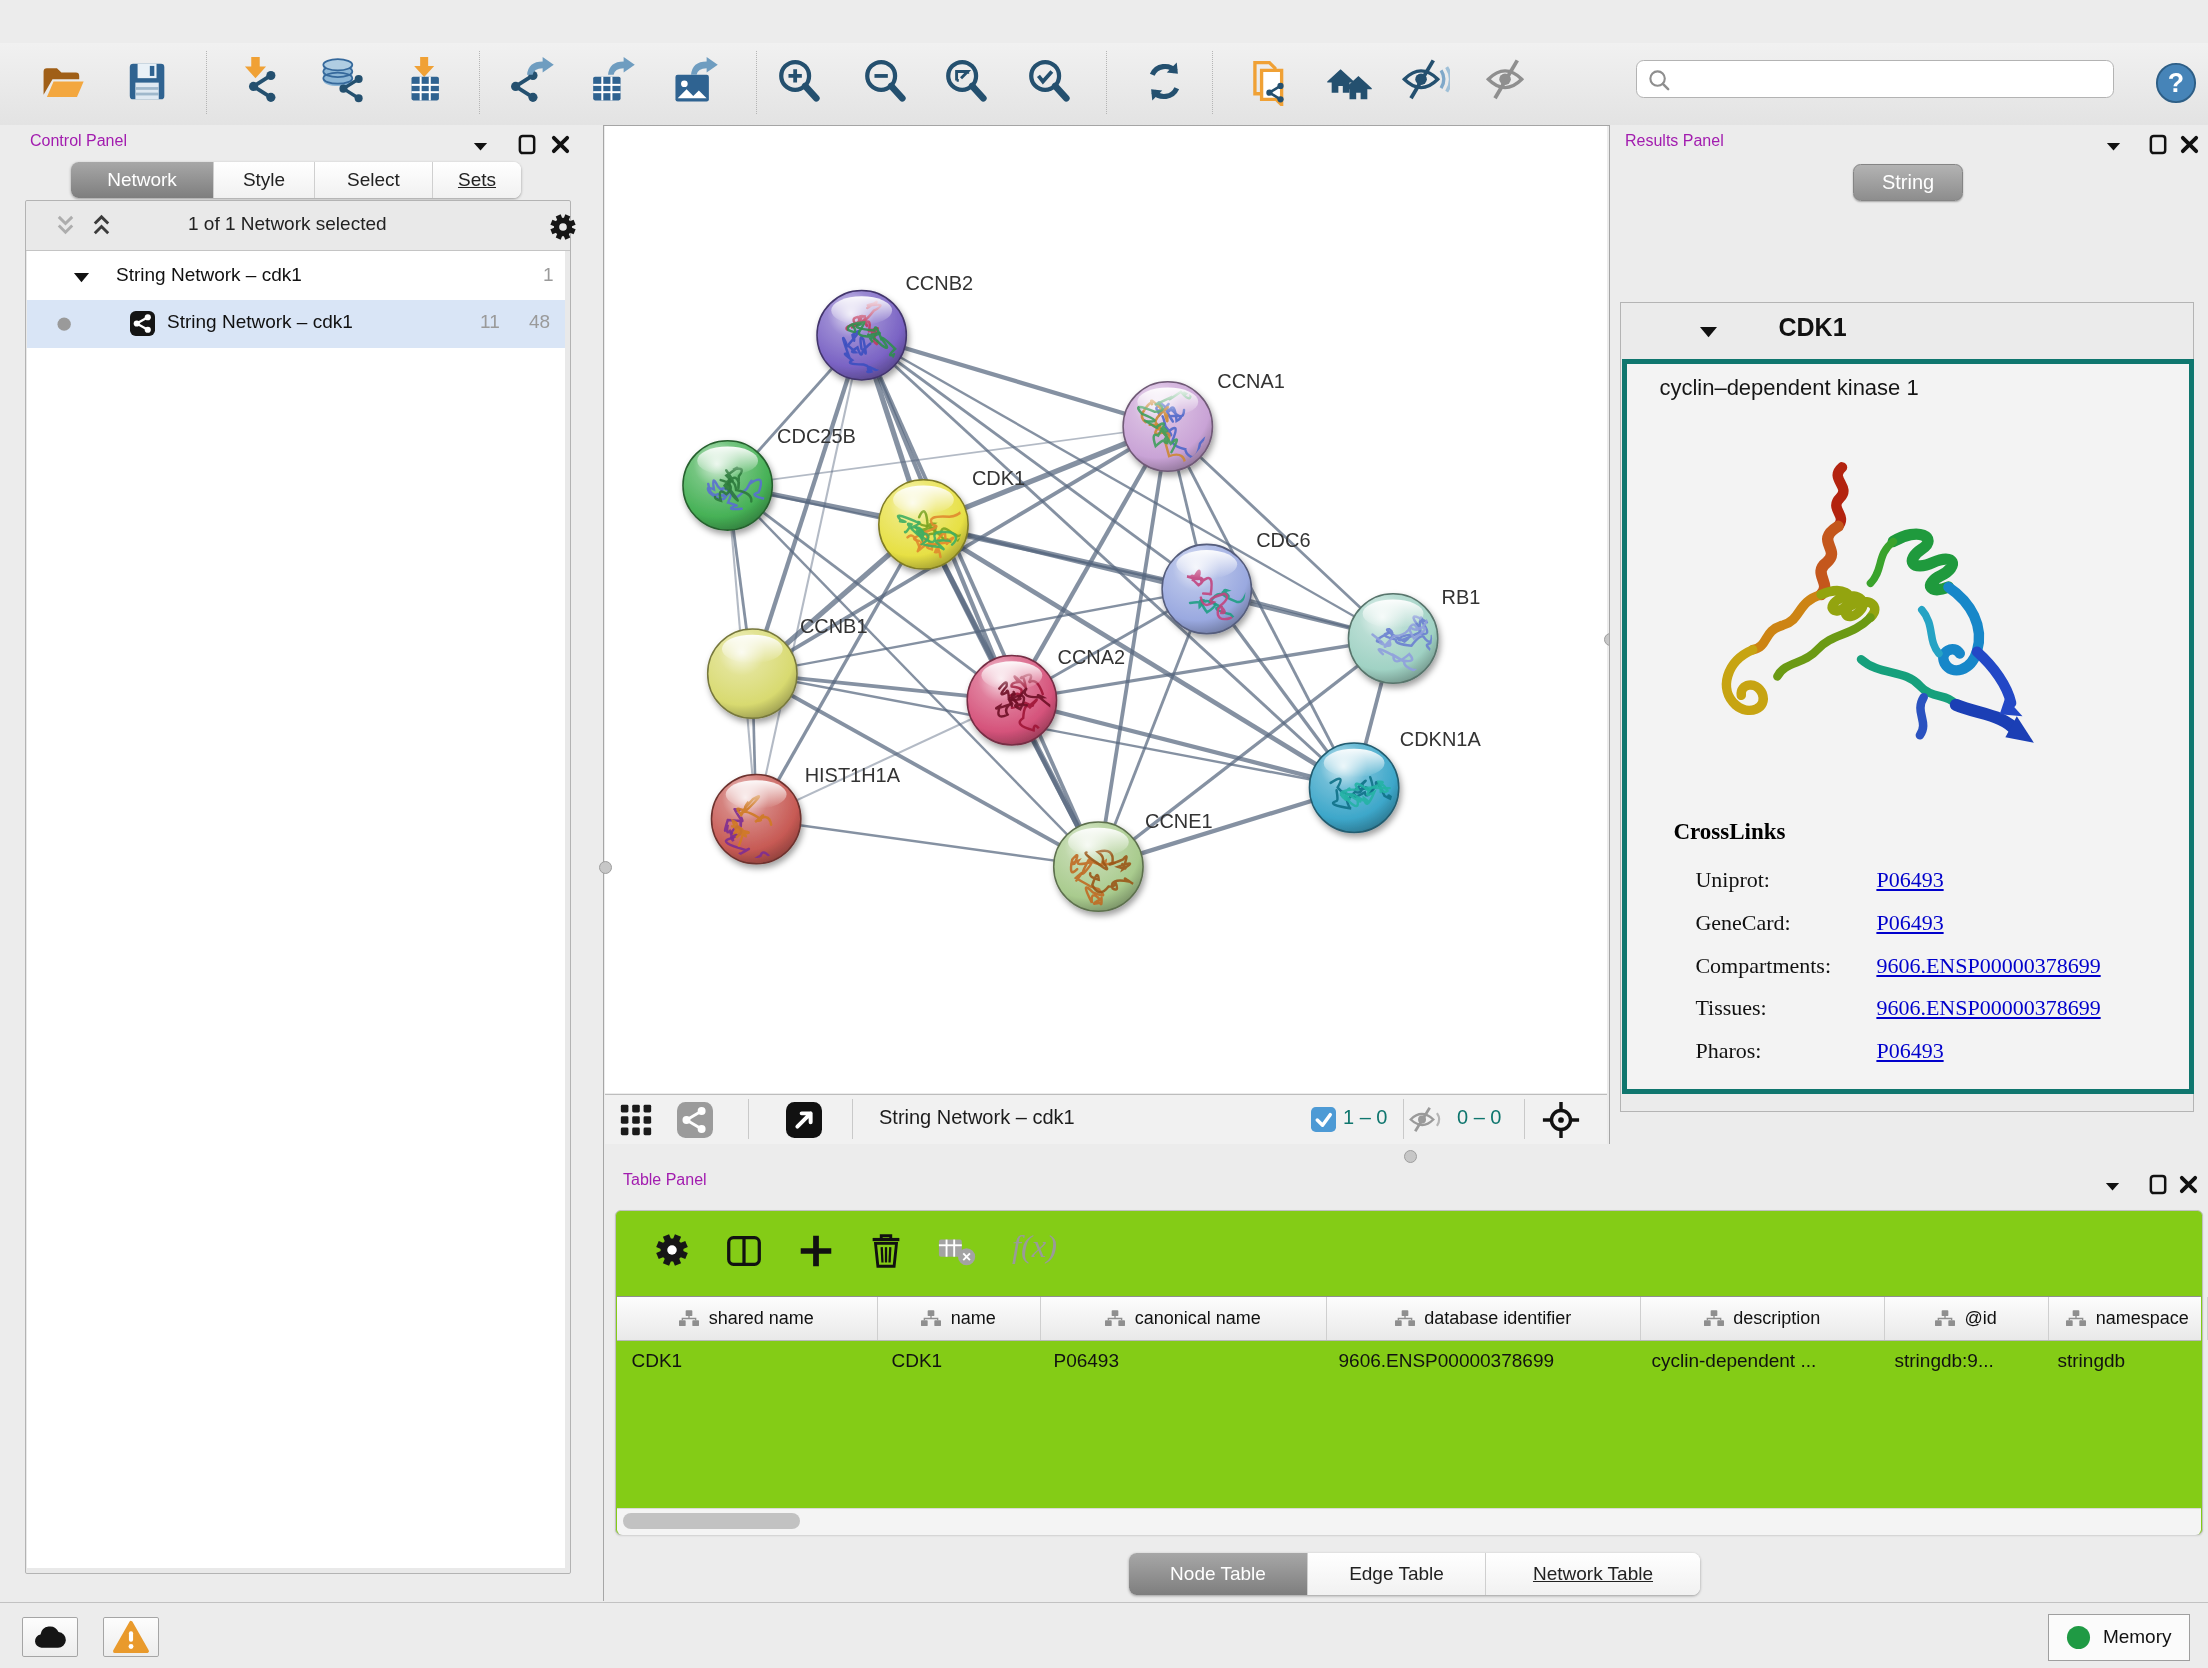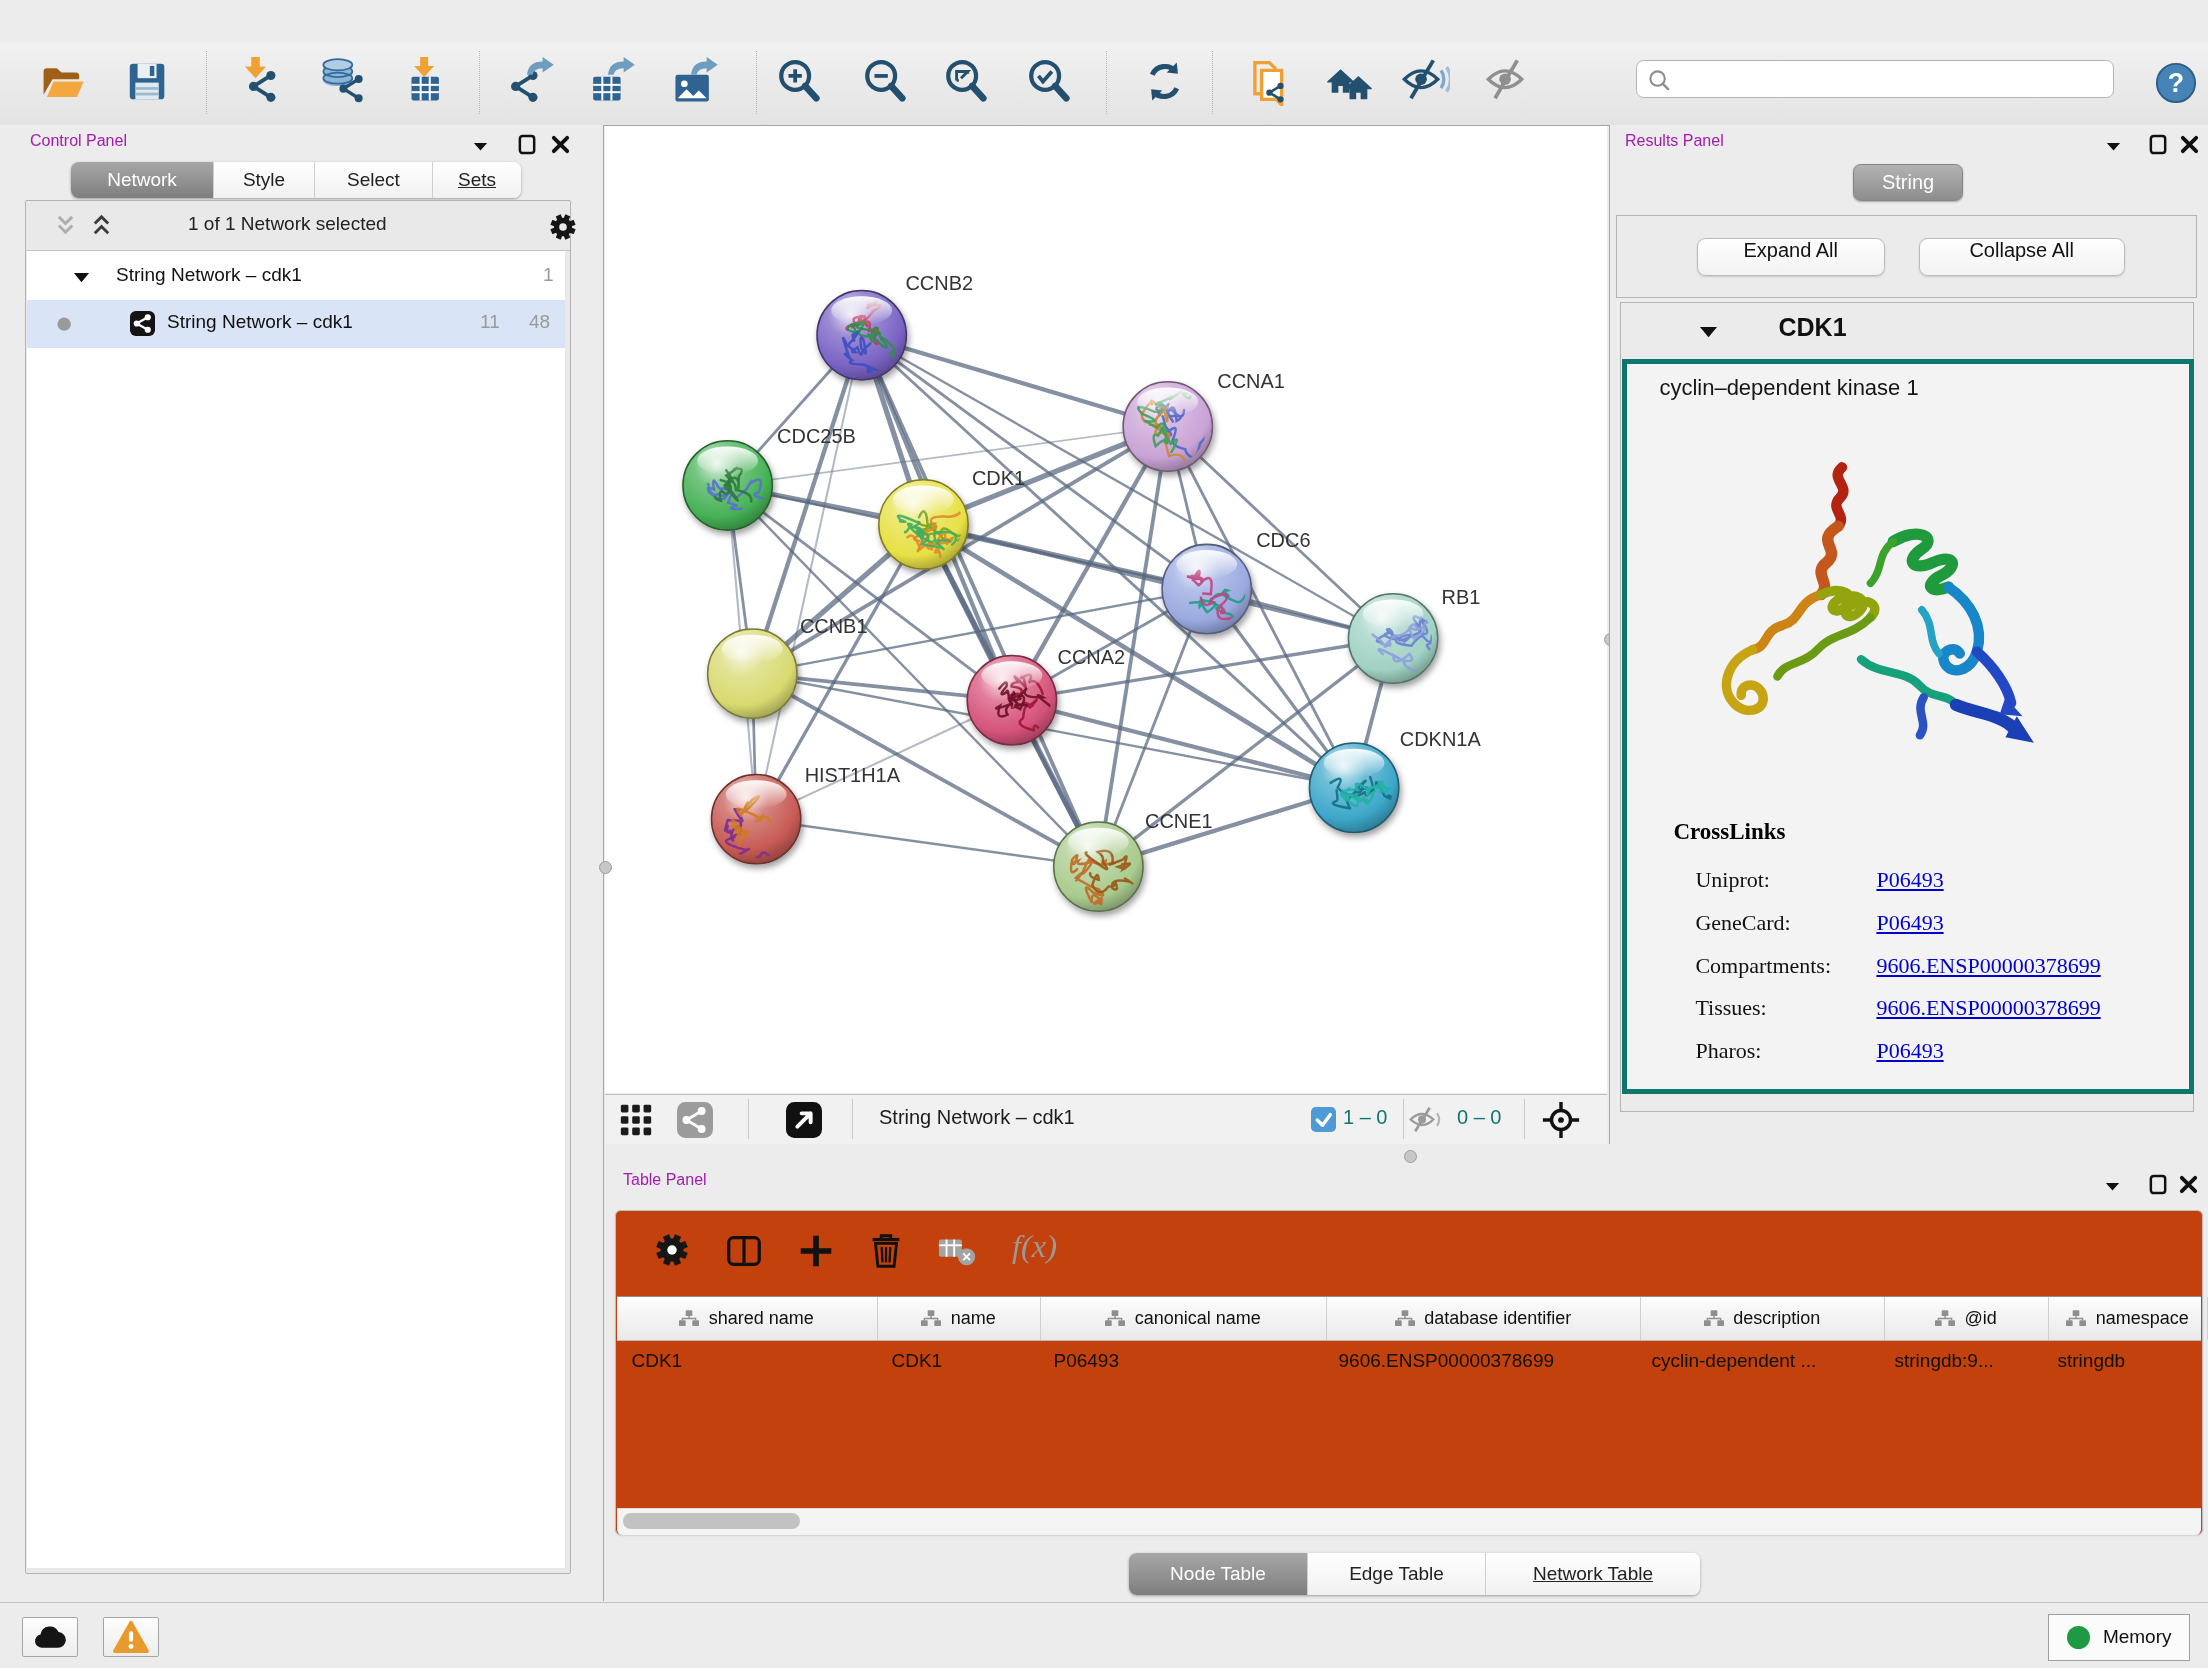--- a/index.html
+++ b/index.html
@@ -42,21 +42,21 @@
   #string-pill{left:243px;top:39px;width:108px;height:35px;background:linear-gradient(#b3b3b3,#8d8d8d);border:1px solid #858585;border-radius:7.6px;color:#fff;font-size:20px;text-align:center;line-height:34px;box-shadow:0 1px 1.9px rgba(0,0,0,.3);}
   #rp-box1{left:5.7px;top:90px;width:579px;height:81px;background:#ebebeb;border:1.9px solid #b4b4b4;}
   .rp-btn{top:22px;height:36px;background:linear-gradient(#ffffff,#f2f2f2);border:1.9px solid #b9b9b9;border-radius:8.6px;font-size:20px;color:#111;text-align:center;cursor:pointer;box-shadow:0 1px 1.9px rgba(0,0,0,.15);}
   #rp-box2{left:9.5px;top:177px;width:572px;height:808px;background:#ebebeb;border:1.9px solid #b4b4b4;}
   #rp-content{left:1.9px;top:56px;width:562px;height:725px;background:#f3f3f3;border:5px solid #0f766e;}
   .serif{font-family:"Liberation Serif",serif;}
   .xlink{color:#0000cc;text-decoration:underline;cursor:pointer;}
   .xl-label{font-size:22px;color:#111;}
   
   #table-region{left:605px;top:1144px;width:1604px;height:457px;background:#ececec;}
-  #table-card{left:9.5px;top:66px;width:1586px;height:323px;background:#c2410c;border:1px solid #c0c0c0;border-radius:5.7px;box-shadow:0 1px 1.9px rgba(0,0,0,.12);}
+  #table-card{left:9.5px;top:66px;width:1586px;height:323px;background:#84cc16;border:1px solid #c0c0c0;border-radius:5.7px;box-shadow:0 1px 1.9px rgba(0,0,0,.12);}
   .tt-icon{top:19px;cursor:pointer;}
   #tbl-hdr{left:1px;top:85px;width:1584px;height:43px;background:linear-gradient(#fdfdfd,#e9e9e9);border-top:1px solid #8f8f8f;border-bottom:1px solid #b9b9b9;display:flex;}
   .th-cell{position:relative;height:100%;border-right:1px solid #cfcfcf;display:flex;align-items:center;justify-content:center;gap:9.5px;font-size:18px;color:#111;}
   .td-row{position:absolute;left:1px;top:128px;width:1584px;height:43px;display:flex;}
   .td-cell{font-size:19px;color:#111;padding-left:15px;display:flex;align-items:center;}
   #tbl-scroll{left:1px;top:297px;width:1584px;height:26px;background:#f4f4f4;border-top:1px solid #d9d9d9;border-radius:0 0 5.7px 5.7px;}
   #tbl-thumb{left:6.7px;top:3.8px;width:177px;height:16px;background:#c2c2c2;border-radius:8.6px;}
   
   #bottom-bar{left:0;top:1602px;width:2208px;height:67px;background:#ececec;border-top:1px solid #c2c2c2;}
   .sq-btn{top:14.3px;width:54px;height:38px;background:linear-gradient(#fdfdfd,#ededed);border:1.9px solid #a5a5a5;border-radius:1.9px;display:flex;align-items:center;justify-content:center;cursor:pointer;}
@@ -649,24 +649,20 @@
     <div class="abs" style="left:495px;top:13.3px"><svg width="17" height="11.4" viewBox="0 0 18 12">
           <polygon points="2,2 16,2 9,10" fill="#111"></polygon>
         </svg></div>
     <div class="abs" style="left:538px;top:7.6px"><svg width="21" height="23" viewBox="0 0 22 24">
           <rect x="3" y="3" width="15" height="18" rx="3" fill="none" stroke="#111" stroke-width="2.6"></rect>
         </svg></div>
     <div class="abs" style="left:569px;top:7.6px"><svg width="21" height="23" viewBox="0 0 22 24">
           <path d="M4 5l14 14M18 5L4 19" stroke="#111" stroke-width="4" stroke-linecap="round"></path>
         </svg></div>
     <div id="string-pill" class="abs">String</div>
-    <div id="rp-box1" class="abs">
-      <div class="rp-btn abs" style="left:80px;width:186px">Expand All</div>
-      <div class="rp-btn abs" style="left:302px;width:204px">Collapse All</div>
-    </div>
     <div id="rp-box2" class="abs">
       <span class="abs" style="left:78px;top:21px"><svg width="19" height="13.3" viewBox="0 0 20 14">
             <polygon points="1,2 19,2 10,13" fill="#111"></polygon>
           </svg></span>
       <span class="abs" style="left:158px;top:9.5px;font-size:25px;font-weight:bold;color:#111">CDK1</span>
       <div id="rp-content" class="abs">
         <span class="abs" style="left:32px;top:11.4px;font-size:22px;color:#161616">cyclin–dependent kinase 1</span>
         <svg class="abs" style="left:63px;top:86px" width="380" height="314" viewBox="0 0 400 330">
           <g fill="none" stroke-linecap="round">
             <path d="M160 18 C146 30 170 38 158 50 C146 62 166 68 156 80" stroke="#b3230f" stroke-width="11"></path>

